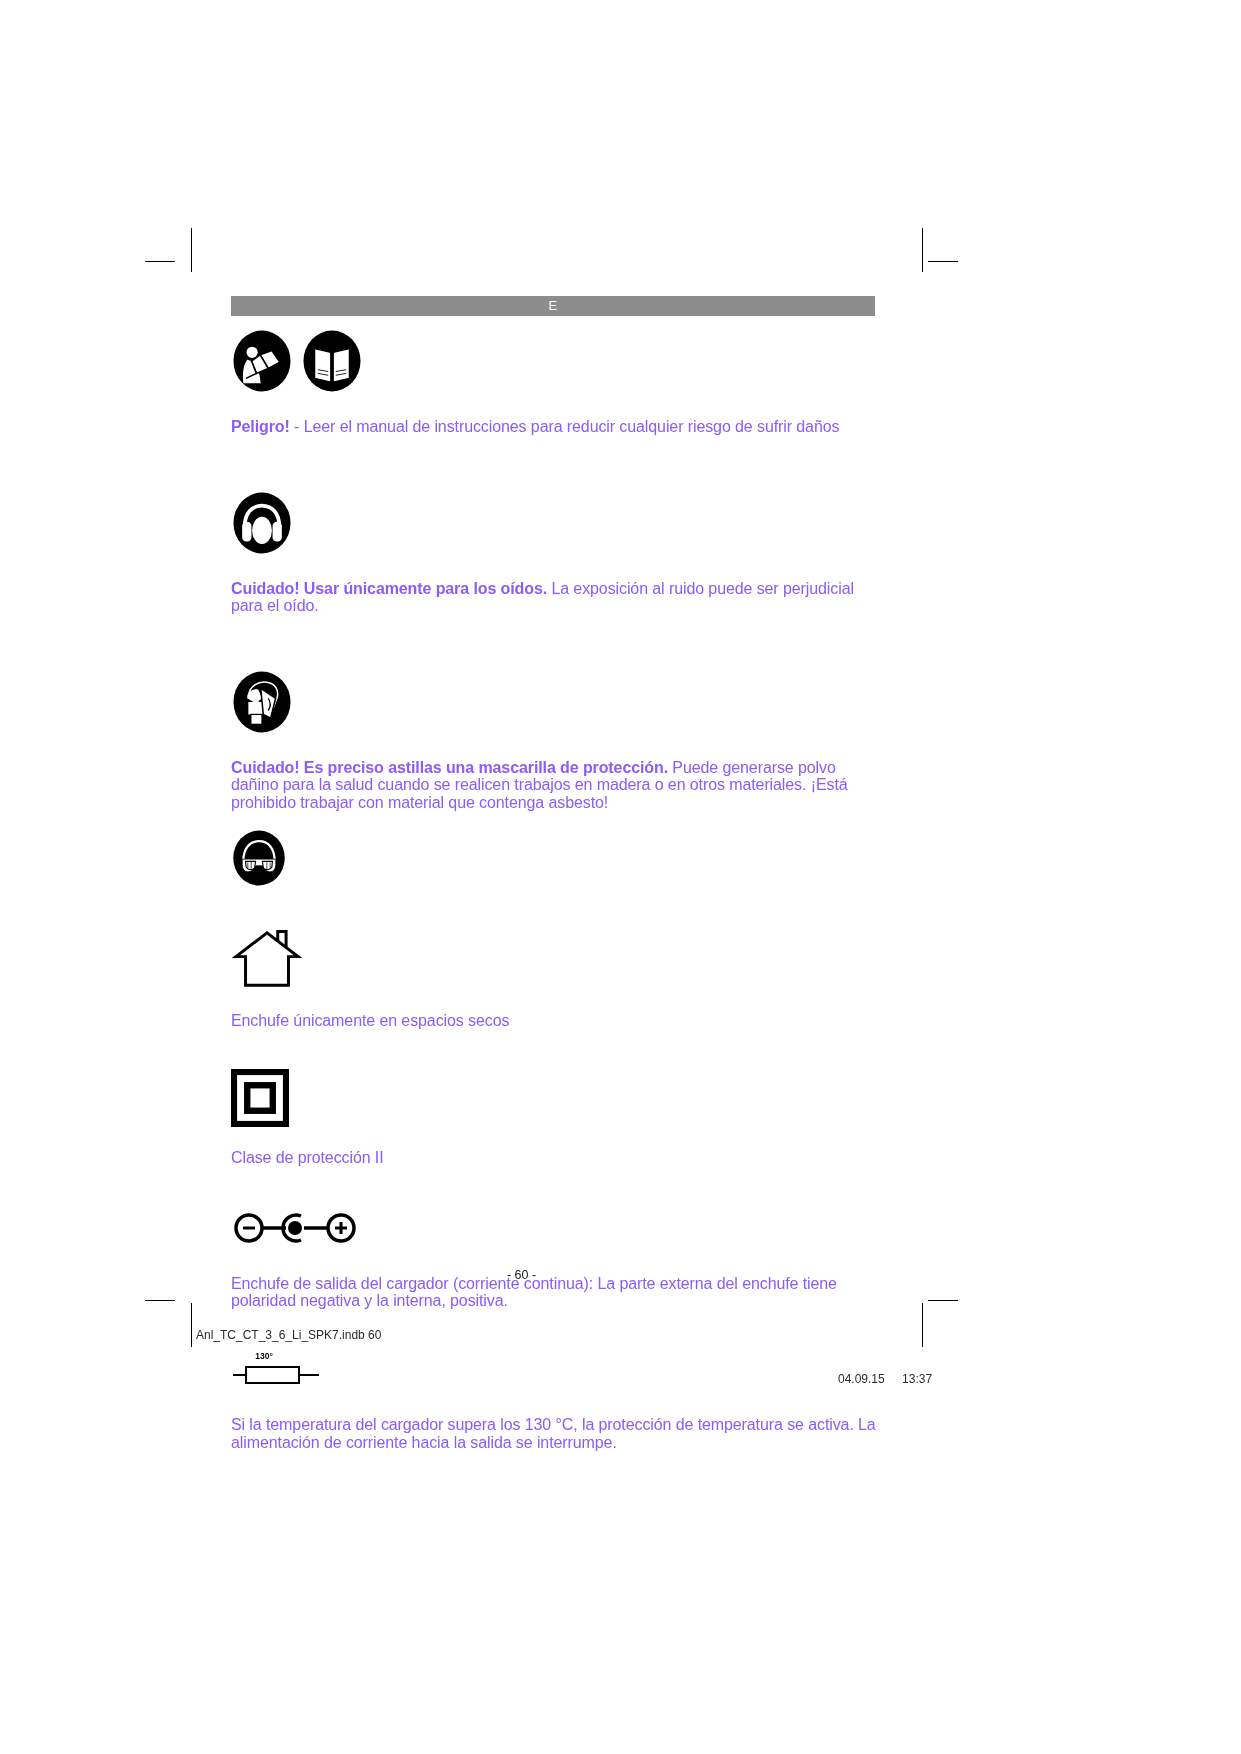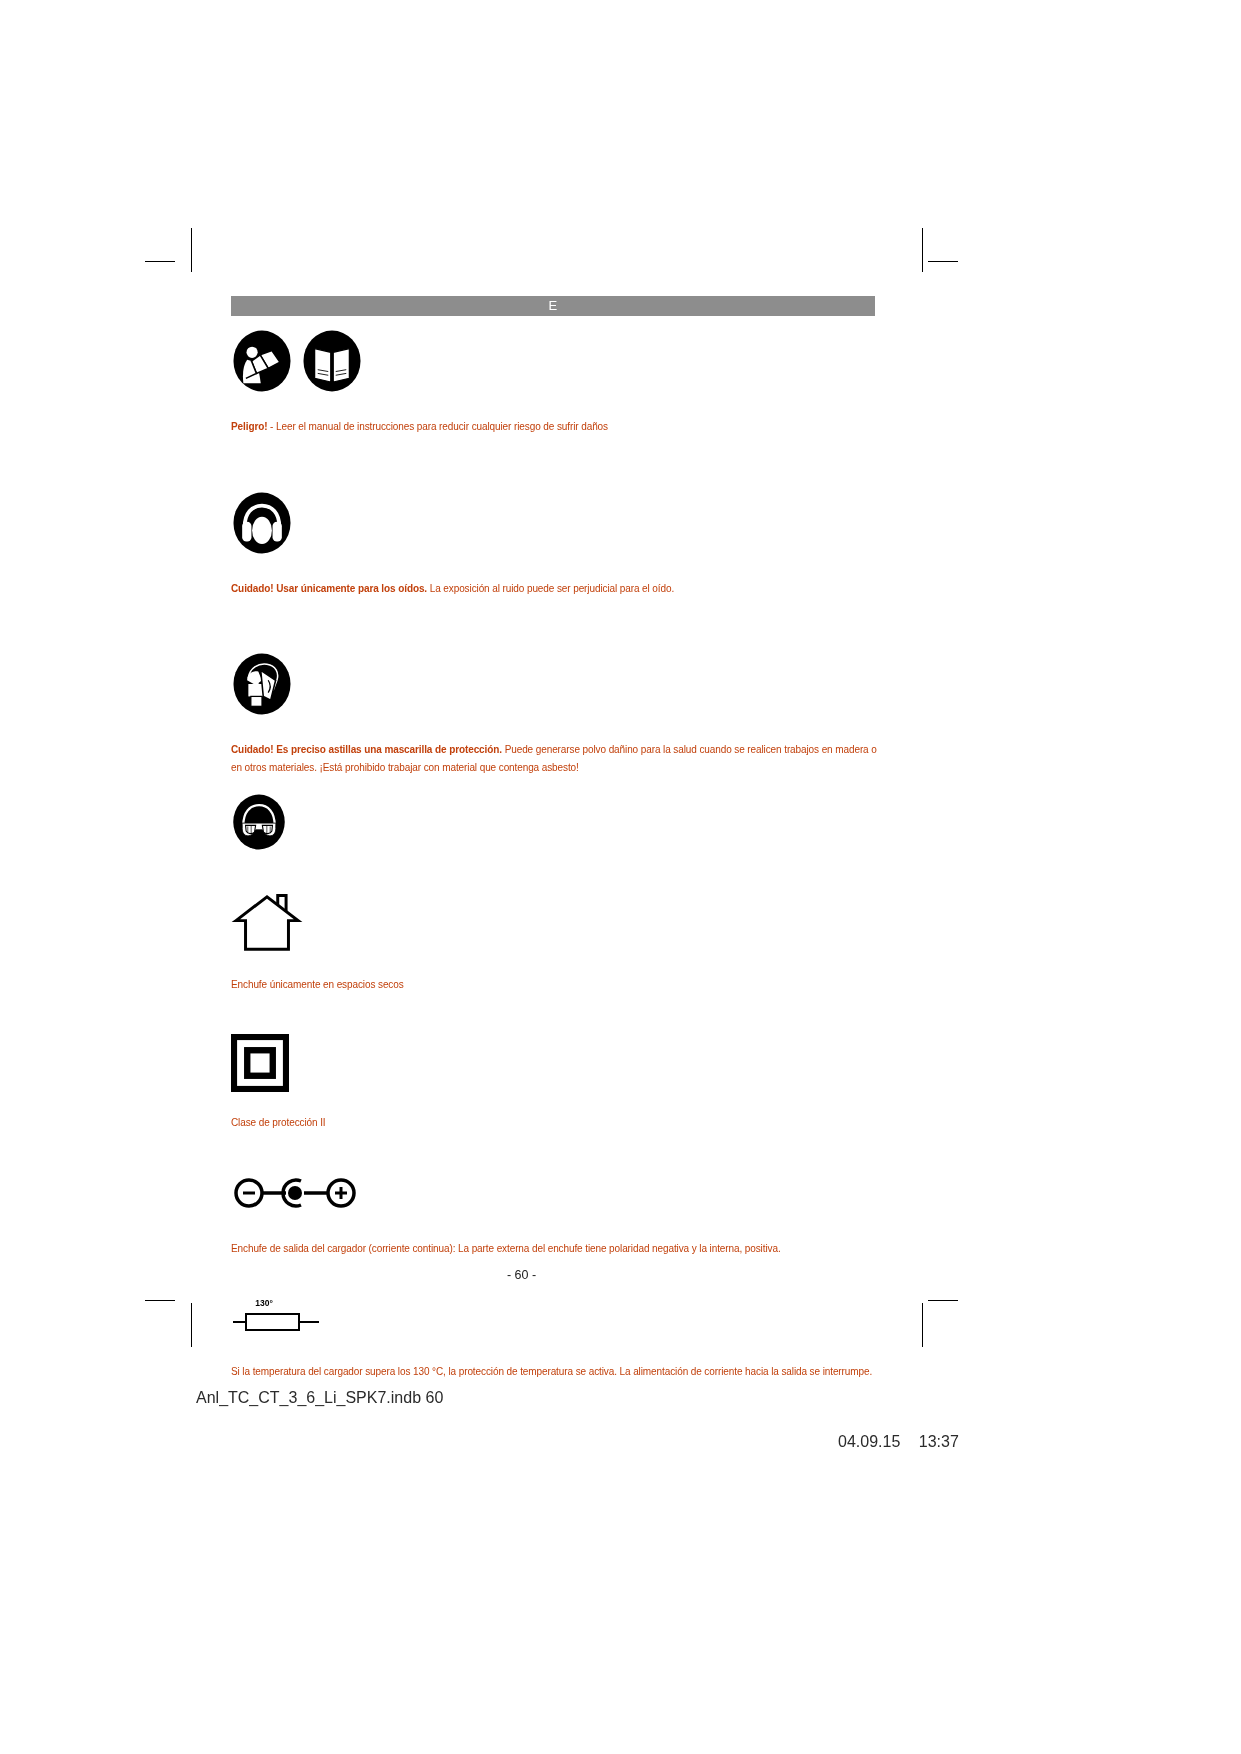--- a/index.html
+++ b/index.html
@@ -54,23 +54,23 @@
   .block { margin: 0 0 0 0; }
 
   .icon-row {
     display: flex;
     align-items: flex-end;
     gap: 8px;
   }
 
   p.cap {
     margin: 0;
-    font-size: 10px;
+    font-size: 16px;
     line-height: 17.6px;
-    color: #c2410c;
+    color: #8b5cf6;
     letter-spacing: -0.1px;
   }
   p.cap b { font-weight: bold; }
 
   
   .sp-a { height: 26px; }
   .sp-b { height: 56px; }
   .sp-c { height: 18px; }
   .sp-d { height: 16px; }
   .sp-e { height: 40px; }
@@ -93,22 +93,22 @@
     position: absolute;
     left: 0;
     top: 1268px;
     width: 1043px;
     text-align: center;
     font-size: 12.5px;
     color: #1c1c1c;
   }
   .footer-line {
     position: absolute;
-    top: 1389px;
-    font-size: 16px;
+    top: 1328px;
+    font-size: 12px;
     color: #2b2b2b;
   }
   .footer-left { left: 196px; }
   .footer-right { left: 838px; margin-top: 44px; }
   .footer-right span { margin-left: 14px; }
 </style>
 </head>
 <body>
 
 <div class="page">

